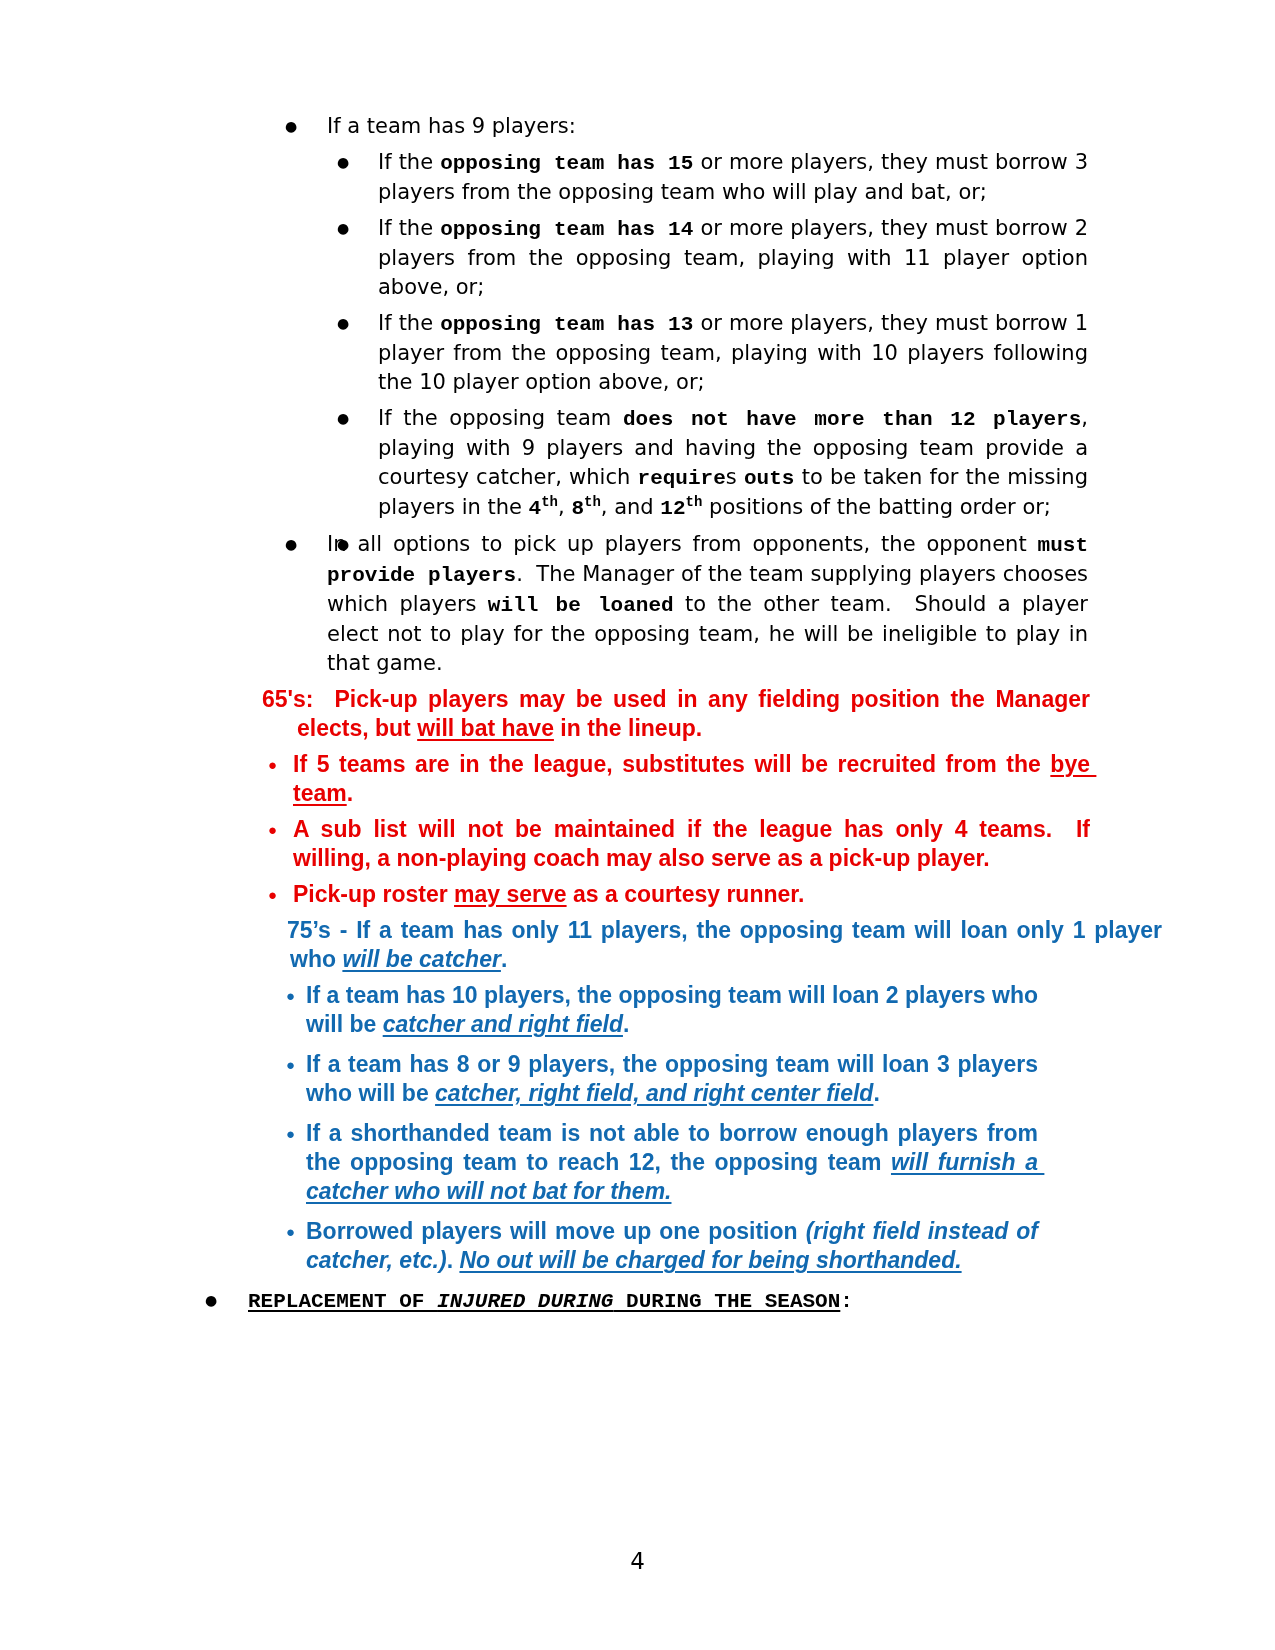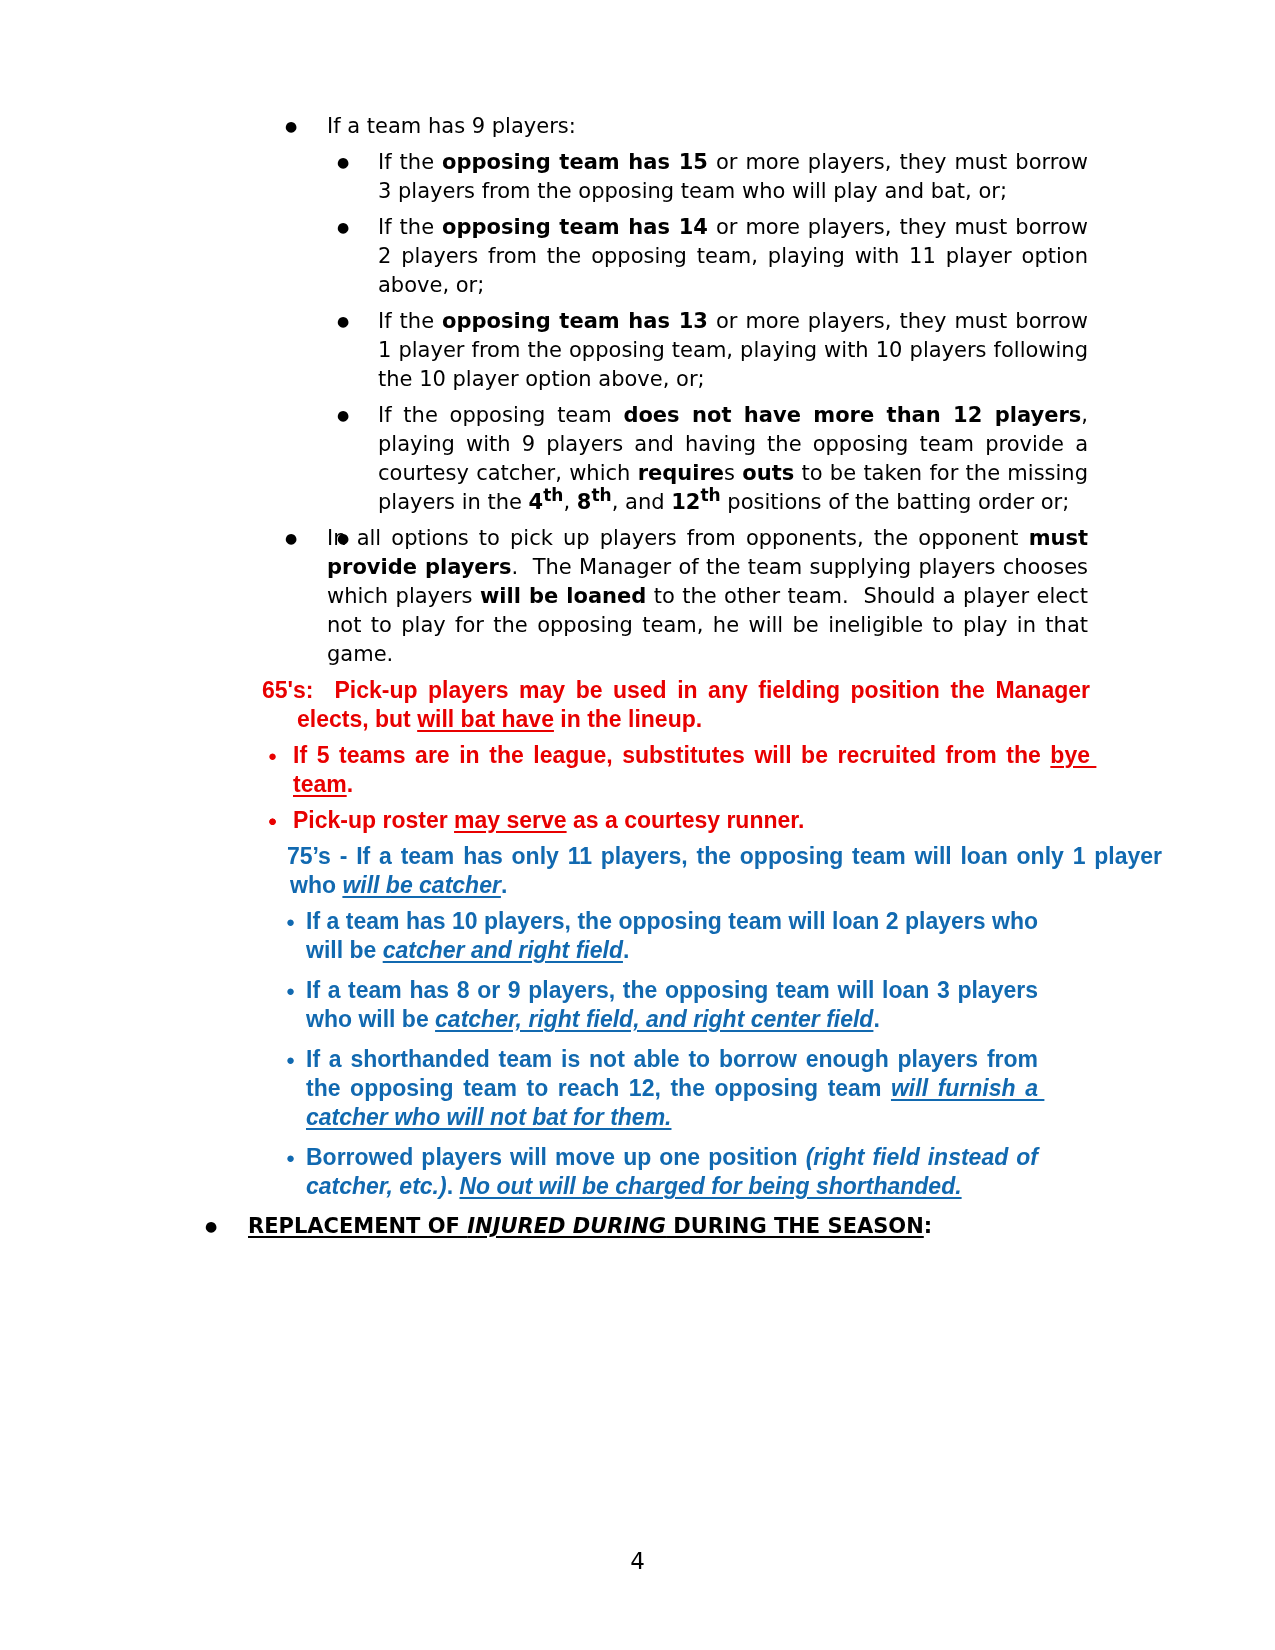--- a/index.html
+++ b/index.html
@@ -60,24 +60,24 @@
   .bluehdr, .blueli {
     font-family: "Liberation Sans", sans-serif;
     font-weight: bold;
     font-size: 23px;
     color: var(--blue);
   }
   .bluehdr { padding-left: 290px; padding-right: 113px; text-indent: -3px; margin-top: 3px; }
   .blueli  { padding-left: 306px; padding-right: 237px; margin-bottom: 11px; }
   .blueli .bullet { left: 286px; font-size: 15px; }
   
-  .sg-b { font-weight: bold; }
+  .sg-b { font-weight: bold; font-family: Liberation Mono, monospace; }
   .sg-i { font-style: italic; }
   .sg-u { text-decoration: underline; text-decoration-thickness: 2px; text-underline-offset: 3px; }
-  .sg-s { vertical-align: super; font-size: 17px; line-height: 0; }
+  .sg-s { vertical-align: super; font-size: 14px; line-height: 0; }
   .pagenum {
     position: absolute;
     top: 1548px;
     left: 0;
     width: 100%;
     text-align: center;
     font-size: 23px;
     color: #000000;
   }
 </style>
@@ -88,21 +88,21 @@
   <div class="content">
       <div class="blk lvl1"><span class="bullet">●</span><span>If a team has 9 players:</span></div>
       <div class="blk lvl2"><span class="bullet">●</span><span>If the </span><span class="sg-b">opposing team has 15</span><span> or more players, they must borrow 3 players from the opposing team who will play and bat, or;</span></div>
       <div class="blk lvl2"><span class="bullet">●</span><span>If the </span><span class="sg-b">opposing team has 14</span><span> or more players, they must borrow 2 players from the opposing team, playing with 11 player option above, or;</span></div>
       <div class="blk lvl2"><span class="bullet">●</span><span>If the </span><span class="sg-b">opposing team has 13</span><span> or more players, they must borrow 1 player from the opposing team, playing with 10 players following the 10 player option above, or;</span></div>
       <div class="blk lvl2"><span class="bullet">●</span><span>If the opposing team </span><span class="sg-b">does not have more than 12 players</span><span>, playing with 9 players and having the opposing team provide a courtesy catcher, which </span><span class="sg-b">require</span><span>s </span><span class="sg-b">outs</span><span> to be taken for the missing players in the </span><span class="sg-b">4</span><span class="sg-b sg-s">th</span><span>, </span><span class="sg-b">8</span><span class="sg-b sg-s">th</span><span>, and </span><span class="sg-b">12</span><span class="sg-b sg-s">th</span><span> positions of the batting order or;</span></div>
       <div class="blk lvl2"><span class="bullet">●</span></div>
       <div class="blk lvl1"><span class="bullet">●</span><span>In all options to pick up players from opponents, the opponent </span><span class="sg-b">must provide players</span><span>.  The Manager of the team supplying players chooses which players </span><span class="sg-b">will be loaned</span><span> to the other team.  Should a player elect not to play for the opposing team, he will be ineligible to play in that game.</span></div>
       <div class="blk redhdr"><span>65's:  Pick-up players may be used in any fielding position the Manager elects, but </span><span class="sg-u">will bat have</span><span> in the lineup.</span></div>
       <div class="blk redli"><span class="bullet">●</span><span>If 5 teams are in the league, substitutes will be recruited from the </span><span class="sg-u">bye team</span><span>.</span></div>
-      <div class="blk redli"><span class="bullet">●</span></div>
+      <div class="blk redli"><span class="bullet">●</span><span>A sub list will not be maintained if the league has only 4 teams.  If willing, a non-playing coach may also serve as a pick-up player.</span></div>
       <div class="blk redli"><span class="bullet">●</span><span>Pick-up roster </span><span class="sg-u">may serve</span><span> as a courtesy runner.</span></div>
       <div class="blk bluehdr"><span>75’s - If a team has only 11 players, the opposing team will loan only 1 player who </span><span class="sg-i sg-u">will be catcher</span><span>.</span></div>
       <div class="blk blueli"><span class="bullet">●</span><span>If a team has 10 players, the opposing team will loan 2 players who will be </span><span class="sg-i sg-u">catcher and right field</span><span>.</span></div>
       <div class="blk blueli"><span class="bullet">●</span><span>If a team has 8 or 9 players, the opposing team will loan 3 players who will be </span><span class="sg-i sg-u">catcher, right field, and right center field</span><span>.</span></div>
       <div class="blk blueli"><span class="bullet">●</span><span>If a shorthanded team is not able to borrow enough players from the opposing team to reach 12, the opposing team </span><span class="sg-i sg-u">will furnish a catcher who will not bat for them.</span></div>
       <div class="blk blueli"><span class="bullet">●</span><span>Borrowed players will move up one position </span><span class="sg-i">(right field instead of catcher, etc.)</span><span>. </span><span class="sg-i sg-u">No out will be charged for being shorthanded.</span></div>
       <div class="blk lvl0"><span class="bullet">●</span><span class="sg-b sg-u">REPLACEMENT OF </span><span class="sg-b sg-i sg-u">INJURED DURING</span><span class="sg-b sg-u"> DURING THE SEASON</span><span class="sg-b">:</span></div>
     </div>
   <div class="pagenum">4</div>
 </div>

